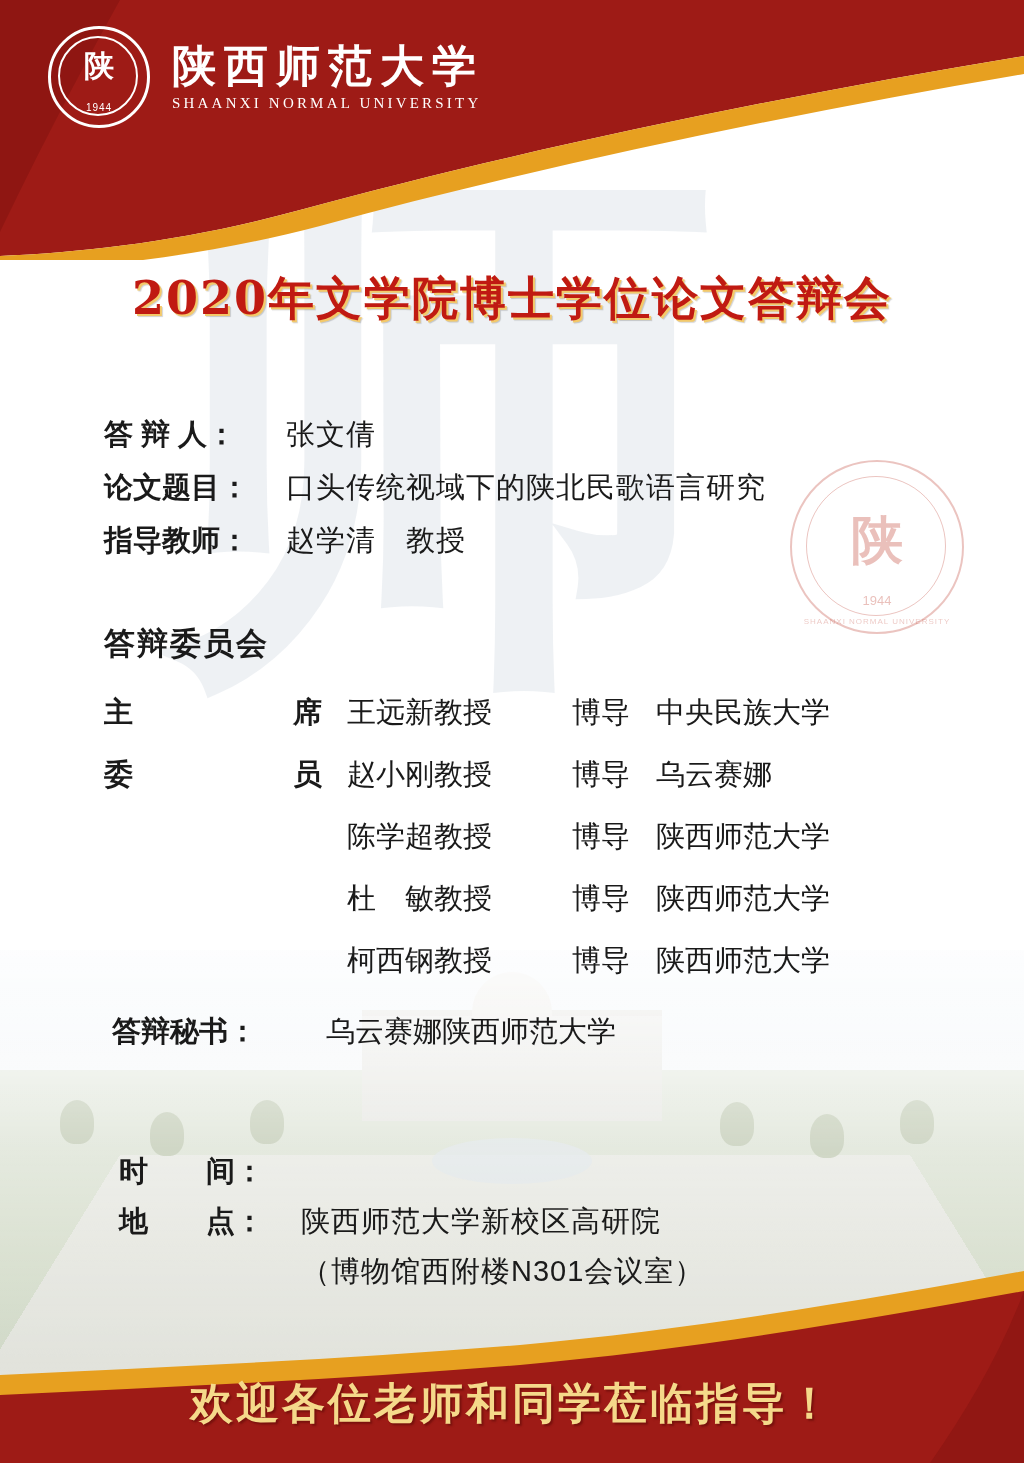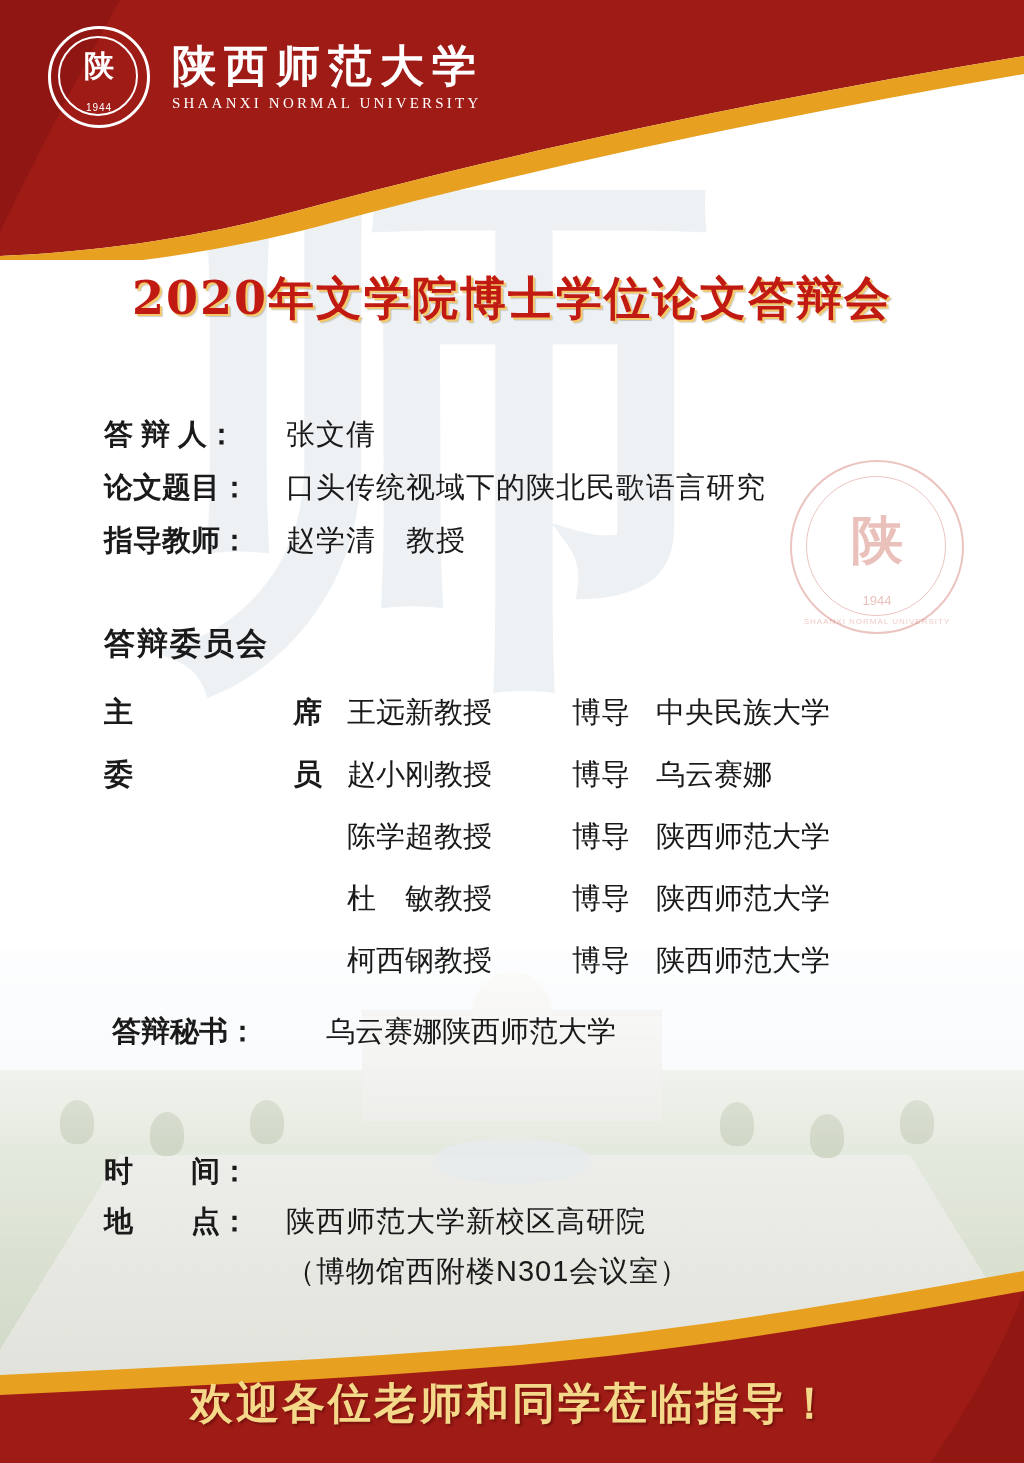--- a/index.html
+++ b/index.html
@@ -261,20 +261,21 @@
   .cm-name { width: 148px; flex: none; text-align: right; }
   .cm-title { width: 112px; flex: none; }
   .cm-adv { width: 110px; flex: none; text-align: center; }
   .cm-org { flex: none; }
 
   .footer-row {
     display: flex;
     align-items: baseline;
     margin-bottom: 10px;
     white-space: nowrap;
+    margin-left: 15px;
   }
   .footer-label {
     width: 182px; flex: none; font-weight: bold;
   }
 
   
   .bottom-banner {
     position: absolute;
     left: 0; bottom: 0;
     width: 1024px; height: 200px;

